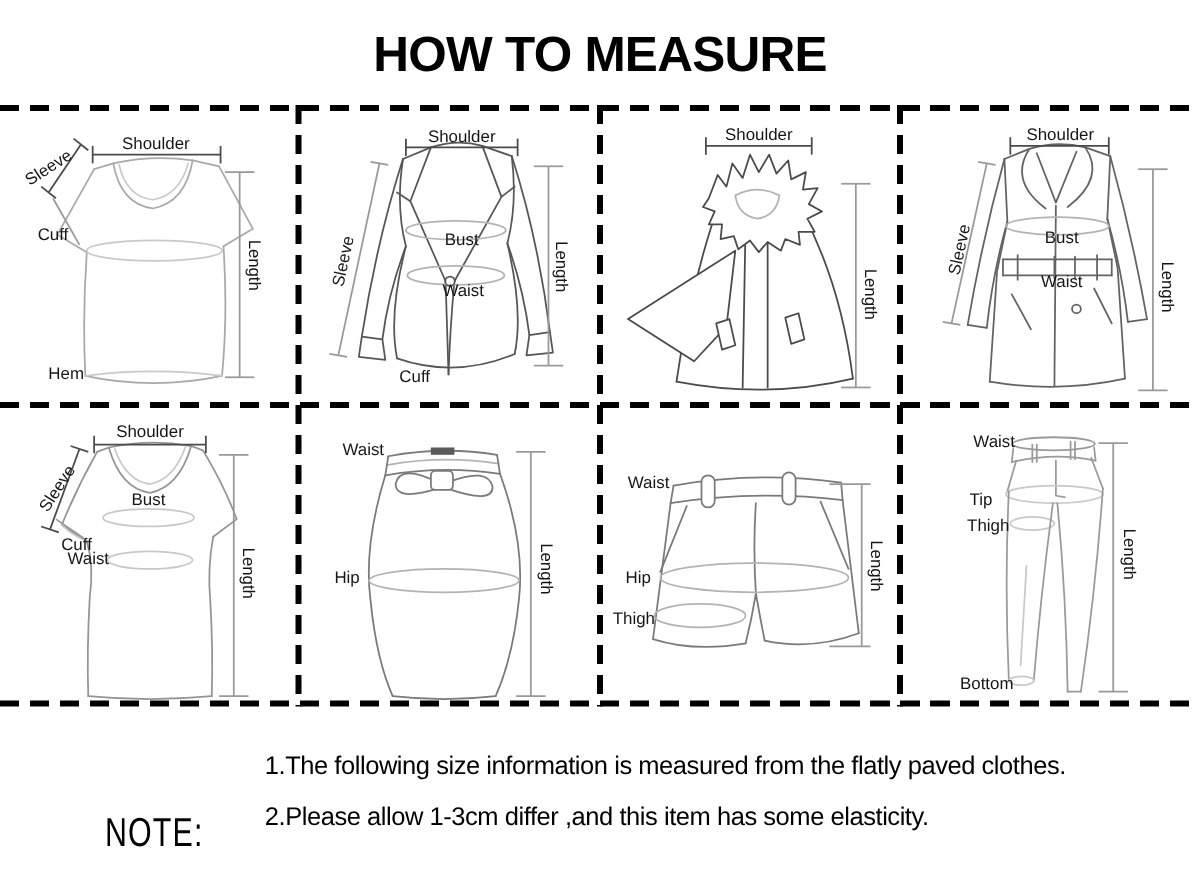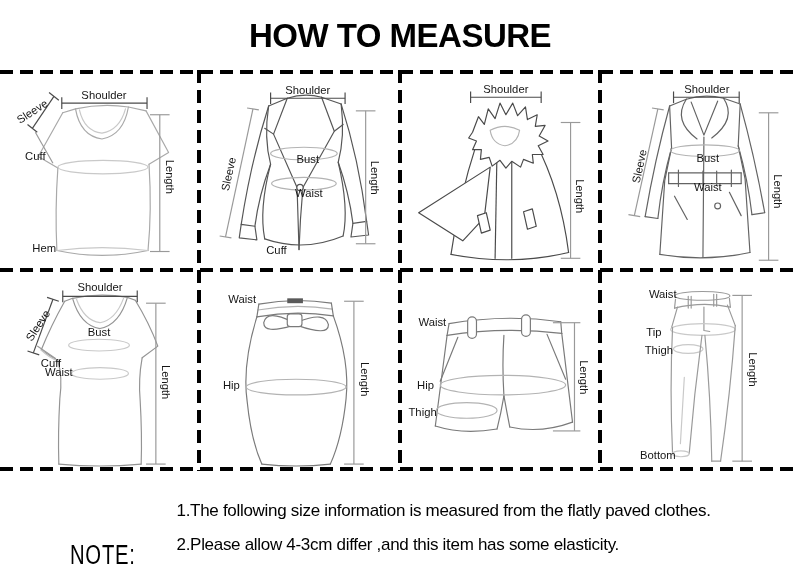--- a/index.html
+++ b/index.html
@@ -360,15 +360,15 @@
       <text x="57" y="192" text-anchor="middle">Bottom</text>
       <text x="150" y="100" text-anchor="middle" transform="rotate(90 150 100)">Length</text>
     </svg>
   </figure>
 </div>
 
 <div class="note">
   <span class="note-label">NOTE:</span>
   <div class="note-lines">
     <p>1.The following size information is measured from the flatly paved clothes.</p>
-    <p>2.Please allow 4-3cm differ ,and this item has some elasticity.</p>
+    <p>2.Please allow 1-3cm differ ,and this item has some elasticity.</p>
   </div>
 </div>
 
 </body></html>

